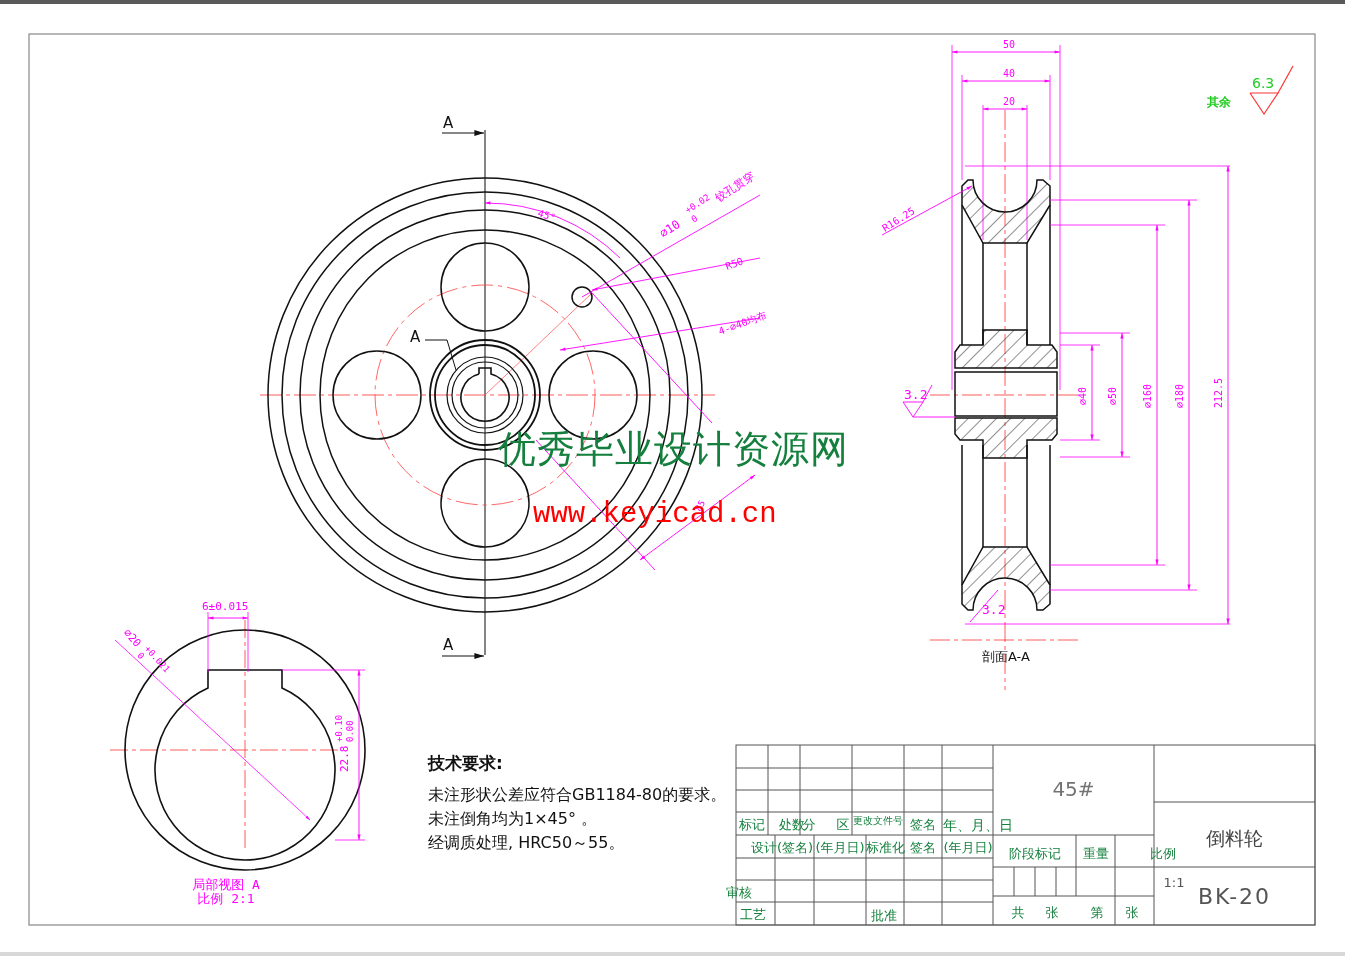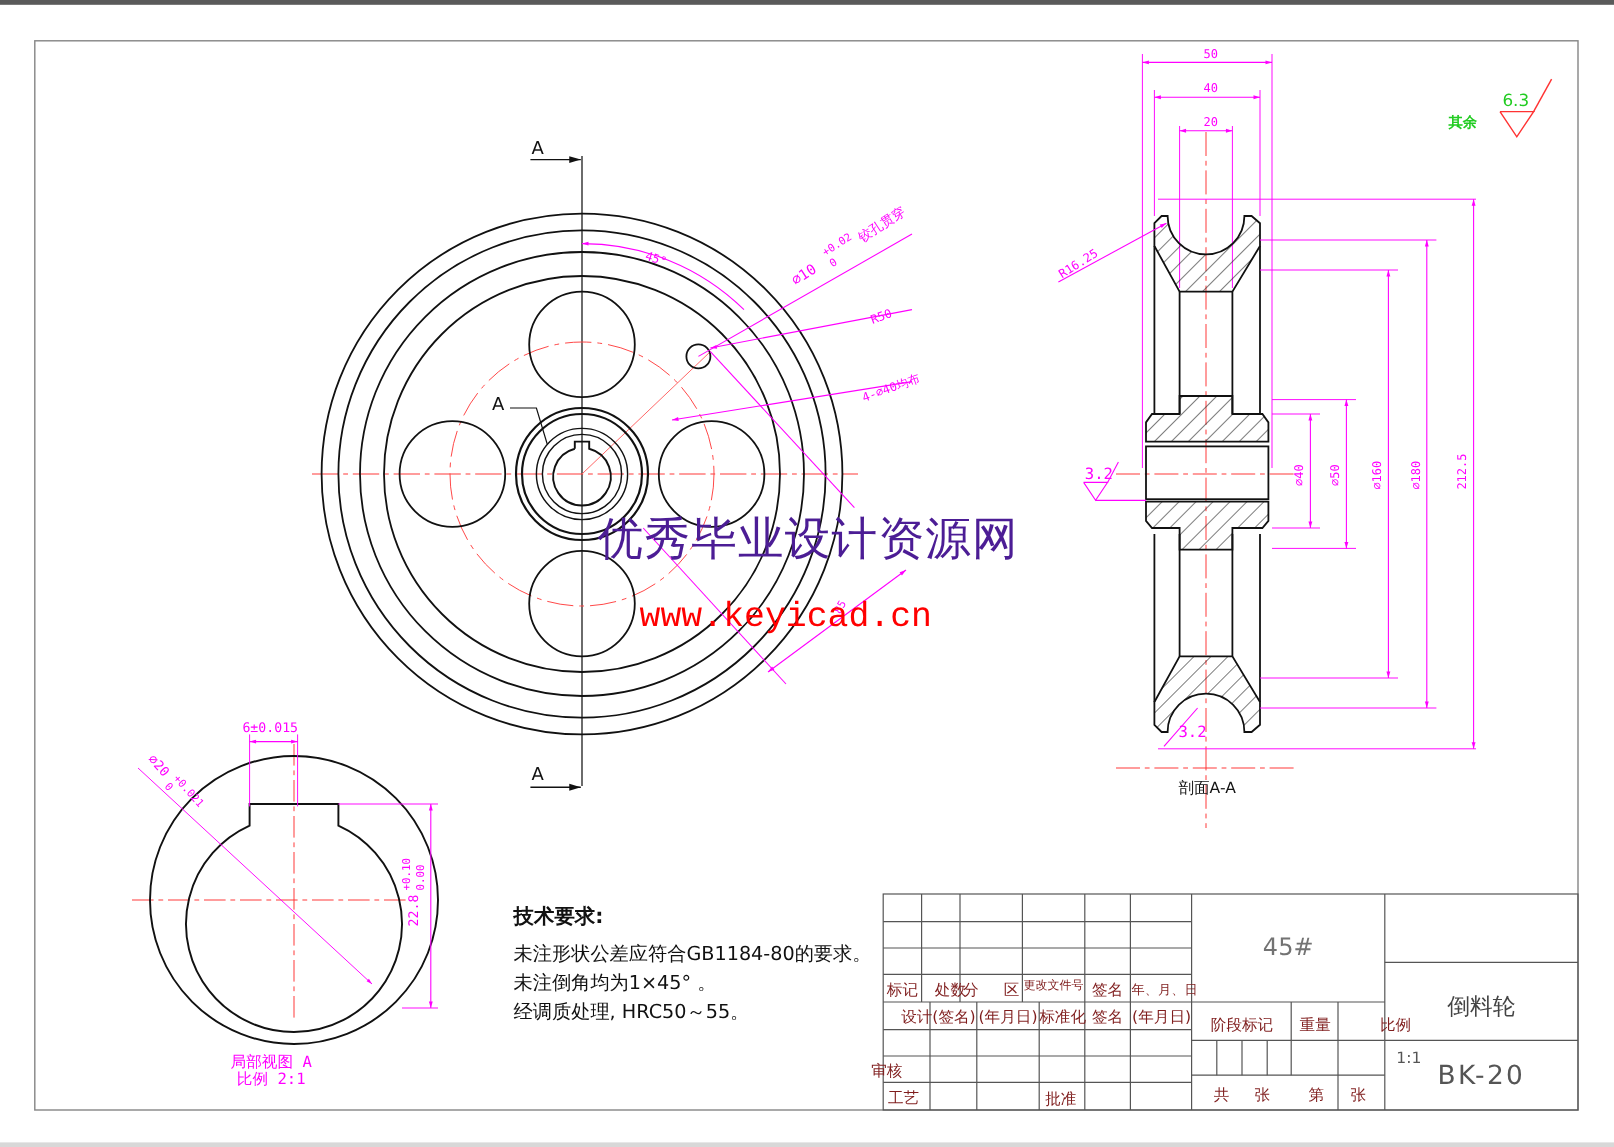--- a/index.html
+++ b/index.html
@@ -5,23 +5,23 @@
   html,body{margin:0;padding:0;background:#ffffff;}
   body{width:1345px;height:956px;position:relative;overflow:hidden;font-family:"DejaVu Sans","Liberation Sans",sans-serif;}
   .topbar{position:absolute;left:0;top:0;width:1345px;height:4px;background:#5a5a5a;}
   .botbar{position:absolute;left:0;top:952px;width:1345px;height:4px;background:#d8d8d8;}
   svg{position:absolute;left:0;top:0;}
   .dim{fill:#ff00ff;font-family:"DejaVu Sans Mono","Liberation Mono",monospace;}
   .blk{fill:#111;}
   .tech{position:absolute;left:428px;top:752px;font-family:"DejaVu Sans","Liberation Sans",sans-serif;color:#111;}
   .tech .hd{font-size:17px;font-weight:bold;margin-bottom:8px;}
   .tech .ln{font-size:16px;line-height:24px;white-space:nowrap;}
-  .wm1{position:absolute;left:498px;top:424px;font-size:38px;color:#4c1d95;font-family:"DejaVu Serif","Liberation Serif",serif;letter-spacing:1px;white-space:nowrap;}
+  .wm1{position:absolute;left:498px;top:424px;font-size:38px;color:#15803d;font-family:"DejaVu Serif","Liberation Serif",serif;letter-spacing:1px;white-space:nowrap;}
   .wm2{position:absolute;left:533px;top:498px;font-size:29px;color:#ff0000;font-family:"Liberation Mono","DejaVu Sans Mono",monospace;white-space:nowrap;}
-  .tb{position:absolute;font-size:13px;color:#7f1d1d;white-space:nowrap;text-align:center;}
+  .tb{position:absolute;font-size:13px;color:#15803d;white-space:nowrap;text-align:center;}
 </style>
 </head>
 <body>
 
 <div class="topbar"></div>
 
 <svg width="1345" height="956" viewBox="0 0 1345 956">
   <defs>
     <pattern id="hatch" patternUnits="userSpaceOnUse" width="10" height="10" patternTransform="rotate(45)">
       <line x1="0" y1="0" x2="0" y2="10" stroke="#222" stroke-width="1"></line>
@@ -234,21 +234,21 @@
     <line x1="1154" y1="867" x2="1315" y2="867"></line>
   </g>
 </svg>
 
 <div class="tb" style="left:738px;top:816px;width:28px;">标记</div>
 <div class="tb" style="left:770px;top:816px;width:44px;">处数</div>
 <div class="tb" style="left:802px;top:816px;width:14px;">分</div>
 <div class="tb" style="left:836px;top:816px;width:14px;">区</div>
 <div class="tb" style="left:853px;top:814px;width:49px;font-size:10px;">更改文件号</div>
 <div class="tb" style="left:906px;top:816px;width:34px;">签名</div>
-<div class="tb" style="left:943px;top:817px;width:50px;font-size:11px;">年、月、日</div>
+<div class="tb" style="left:943px;top:817px;width:50px;font-size:14px;">年、月、日</div>
 
 <div class="tb" style="left:738px;top:839px;width:52px;">设计</div>
 <div class="tb" style="left:776px;top:839px;width:38px;">(签名)</div>
 <div class="tb" style="left:814px;top:839px;width:52px;">(年月日)</div>
 <div class="tb" style="left:866px;top:839px;width:38px;">标准化</div>
 <div class="tb" style="left:905px;top:839px;width:36px;">签名</div>
 <div class="tb" style="left:942px;top:839px;width:52px;">(年月日)</div>
 
 <div class="tb" style="left:724px;top:884px;width:30px;">审核</div>
 <div class="tb" style="left:738px;top:906px;width:30px;">工艺</div>

